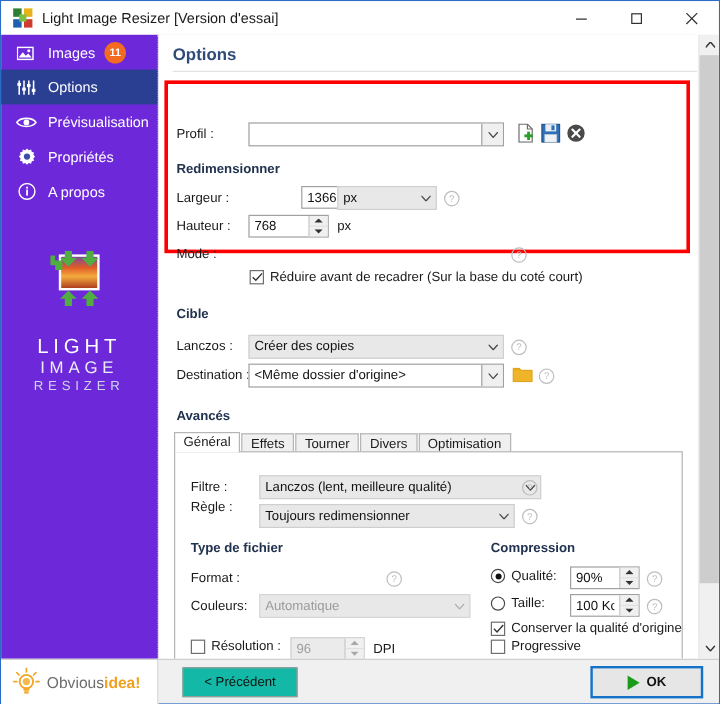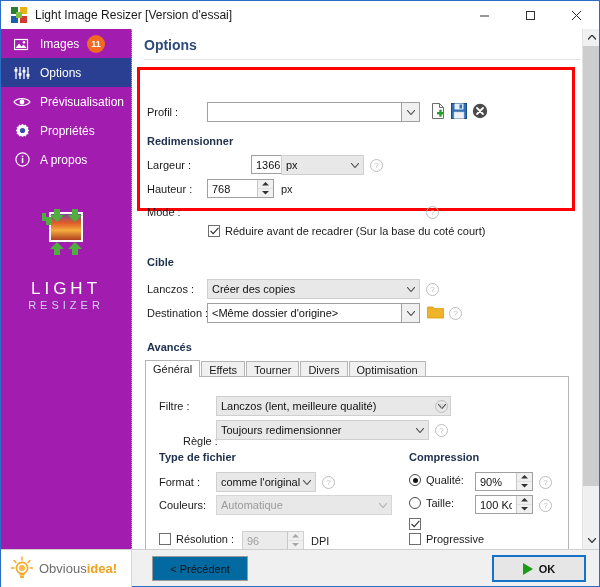--- a/index.html
+++ b/index.html
@@ -36,21 +36,21 @@
   .title-text{font-size:12px;color:#1a1a1a;letter-spacing:0;}
   .win-buttons{margin-left:auto;display:flex;height:28px;}
   .win-btn{
     width:46px;height:28px;display:flex;align-items:center;justify-content:center;
     font-size:12px;color:#303030;background:transparent;
   }
   .win-btn svg{display:block;}
   
   .sidebar{
     position:absolute;left:0;top:28px;width:131px;height:520px;
-    background:#a21caf;
+    background:#6d28d9;
     border-right:1px dotted #9aa2c8;
     box-sizing:border-box;
   }
   .nav-item{
     height:29px;display:flex;align-items:center;
     color:#ffffff;font-size:12px;padding-left:12px;box-sizing:border-box;
     position:relative;
   }
   .nav-item.active{background:#2b3f92;}
   .nav-ico{width:18px;height:18px;margin-right:9px;flex:0 0 auto;display:flex;align-items:center;justify-content:center;}
@@ -173,21 +173,21 @@
   .obvious{
     position:absolute;left:0;top:0;width:131px;height:37px;background:#ffffff;
     border-right:1px solid #d5d5d5;display:flex;align-items:center;box-sizing:border-box;
   }
   .bulb{width:26px;height:26px;margin-left:8px;position:relative;flex:0 0 auto;}
   .obv-text{font-size:13px;margin-left:4px;}
   .obv-text b{color:#6d6d6d;font-weight:normal;}
   .obv-text i{color:#f0a11e;font-style:normal;font-weight:bold;}
   .btn{
     position:absolute;box-sizing:border-box;
-    border:1px solid #9a9a9a;background:#0369a1;
+    border:1px solid #9a9a9a;background:#14b8a6;
     font-size:11px;color:#111;
     display:flex;align-items:center;justify-content:center;
   }
   .btn.primary{border:2px solid #1473c9;background:#e6e6e6;}
   .okwrap{display:flex;align-items:center;gap:6px;}
   .play{width:0;height:0;border-left:10px solid #1a9b1a;border-top:6px solid transparent;border-bottom:6px solid transparent;}
   .ok-lbl{font-weight:bold;font-size:11px;}
 </style>
 </head>
 <body>
@@ -302,20 +302,21 @@
           <g fill="#4fae3f">
             <path d="M14 0 L20 0 L20 6 L24 6 L17 13 L10 6 L14 6 Z"></path>
             <path d="M32 0 L38 0 L38 6 L42 6 L35 13 L28 6 L32 6 Z"></path>
             <path d="M14 46 L20 46 L20 40 L24 40 L17 33 L10 40 L14 40 Z"></path>
             <path d="M32 46 L38 46 L38 40 L42 40 L35 33 L28 40 L32 40 Z"></path>
           </g>
         </svg>
       </div>
       <div class="brand-txt">
         <div class="brand-l1">LIGHT</div>
+        <div class="brand-l2">IMAGE</div>
         <div class="brand-l3">RESIZER</div>
       </div>
     </div>
   </div>
 
   <div class="main">
 
     <div class="page-title">Options</div>
     <div class="title-rule"></div>
 
@@ -456,42 +457,34 @@
     <div class="combo flat" style="left:84px;top:367px;width:235px;">
       <span>Lanczos  (lent, meilleure qualité)</span>
       <span class="arrow">
         <svg width="8" height="5" viewBox="0 0 8 5">
             <path d="M0 0 L4 4.5 L8 0" fill="none" stroke="#4a4a4a" stroke-width="1.1"></path>
           </svg>
       </span>
     </div>
     <div class="help" style="left:303px;top:371px;">?</div>
 
-    <div class="lbl" style="left:27px;top:406px;margin-left:24px;">Règle :</div>
+    <div class="lbl" style="left:27px;top:388px;">Règle :</div>
     <div class="combo flat" style="left:84px;top:391px;width:213px;">
       <span>Toujours redimensionner</span>
       <span class="arrow">
         <svg width="8" height="5" viewBox="0 0 8 5">
             <path d="M0 0 L4 4.5 L8 0" fill="none" stroke="#4a4a4a" stroke-width="1.1"></path>
           </svg>
       </span>
     </div>
     <div class="help" style="left:303px;top:395px;">?</div>
 
     <div class="section-h" style="left:27px;top:422px;">Type de fichier</div>
 
     <div class="lbl" style="left:27px;top:447px;">Format :</div>
-    <div class="combo flat" style="left:84px;top:443px;width:100px;">
-      <span>comme l'original</span>
-      <span class="arrow">
-        <svg width="8" height="5" viewBox="0 0 8 5">
-            <path d="M0 0 L4 4.5 L8 0" fill="none" stroke="#4a4a4a" stroke-width="1.1"></path>
-          </svg>
-      </span>
-    </div>
     <div class="help" style="left:190px;top:447px;">?</div>
 
     <div class="lbl" style="left:27px;top:470px;">Couleurs:</div>
     <div class="combo dis" style="left:84px;top:466px;width:176px;">
       <span>Automatique</span>
       <span class="arrow">
         <svg width="8" height="5" viewBox="0 0 8 5">
             <path d="M0 0 L4 4.5 L8 0" fill="none" stroke="#b0b0b0" stroke-width="1.1"></path>
           </svg>
       </span>
@@ -561,20 +554,21 @@
       </div>
     </div>
     <div class="help" style="left:407px;top:470px;">?</div>
 
     <div class="chk" style="left:277px;top:489px;">
       <span class="chkbox">
         <svg width="9" height="8" viewBox="0 0 9 8">
             <path d="M0.6 4 L3.2 6.6 L8.4 0.8" fill="none" stroke="#333" stroke-width="1.2"></path>
           </svg>
       </span>
+      <span>Conserver la qualité d'origine</span>
     </div>
 
     <div class="chk" style="left:277px;top:504px;">
       <span class="chkbox"></span>
       <span>Progressive</span>
     </div>
 
     <div class="vscroll">
       <div class="vs-btn">
         <svg width="8" height="5" viewBox="0 0 8 5">

